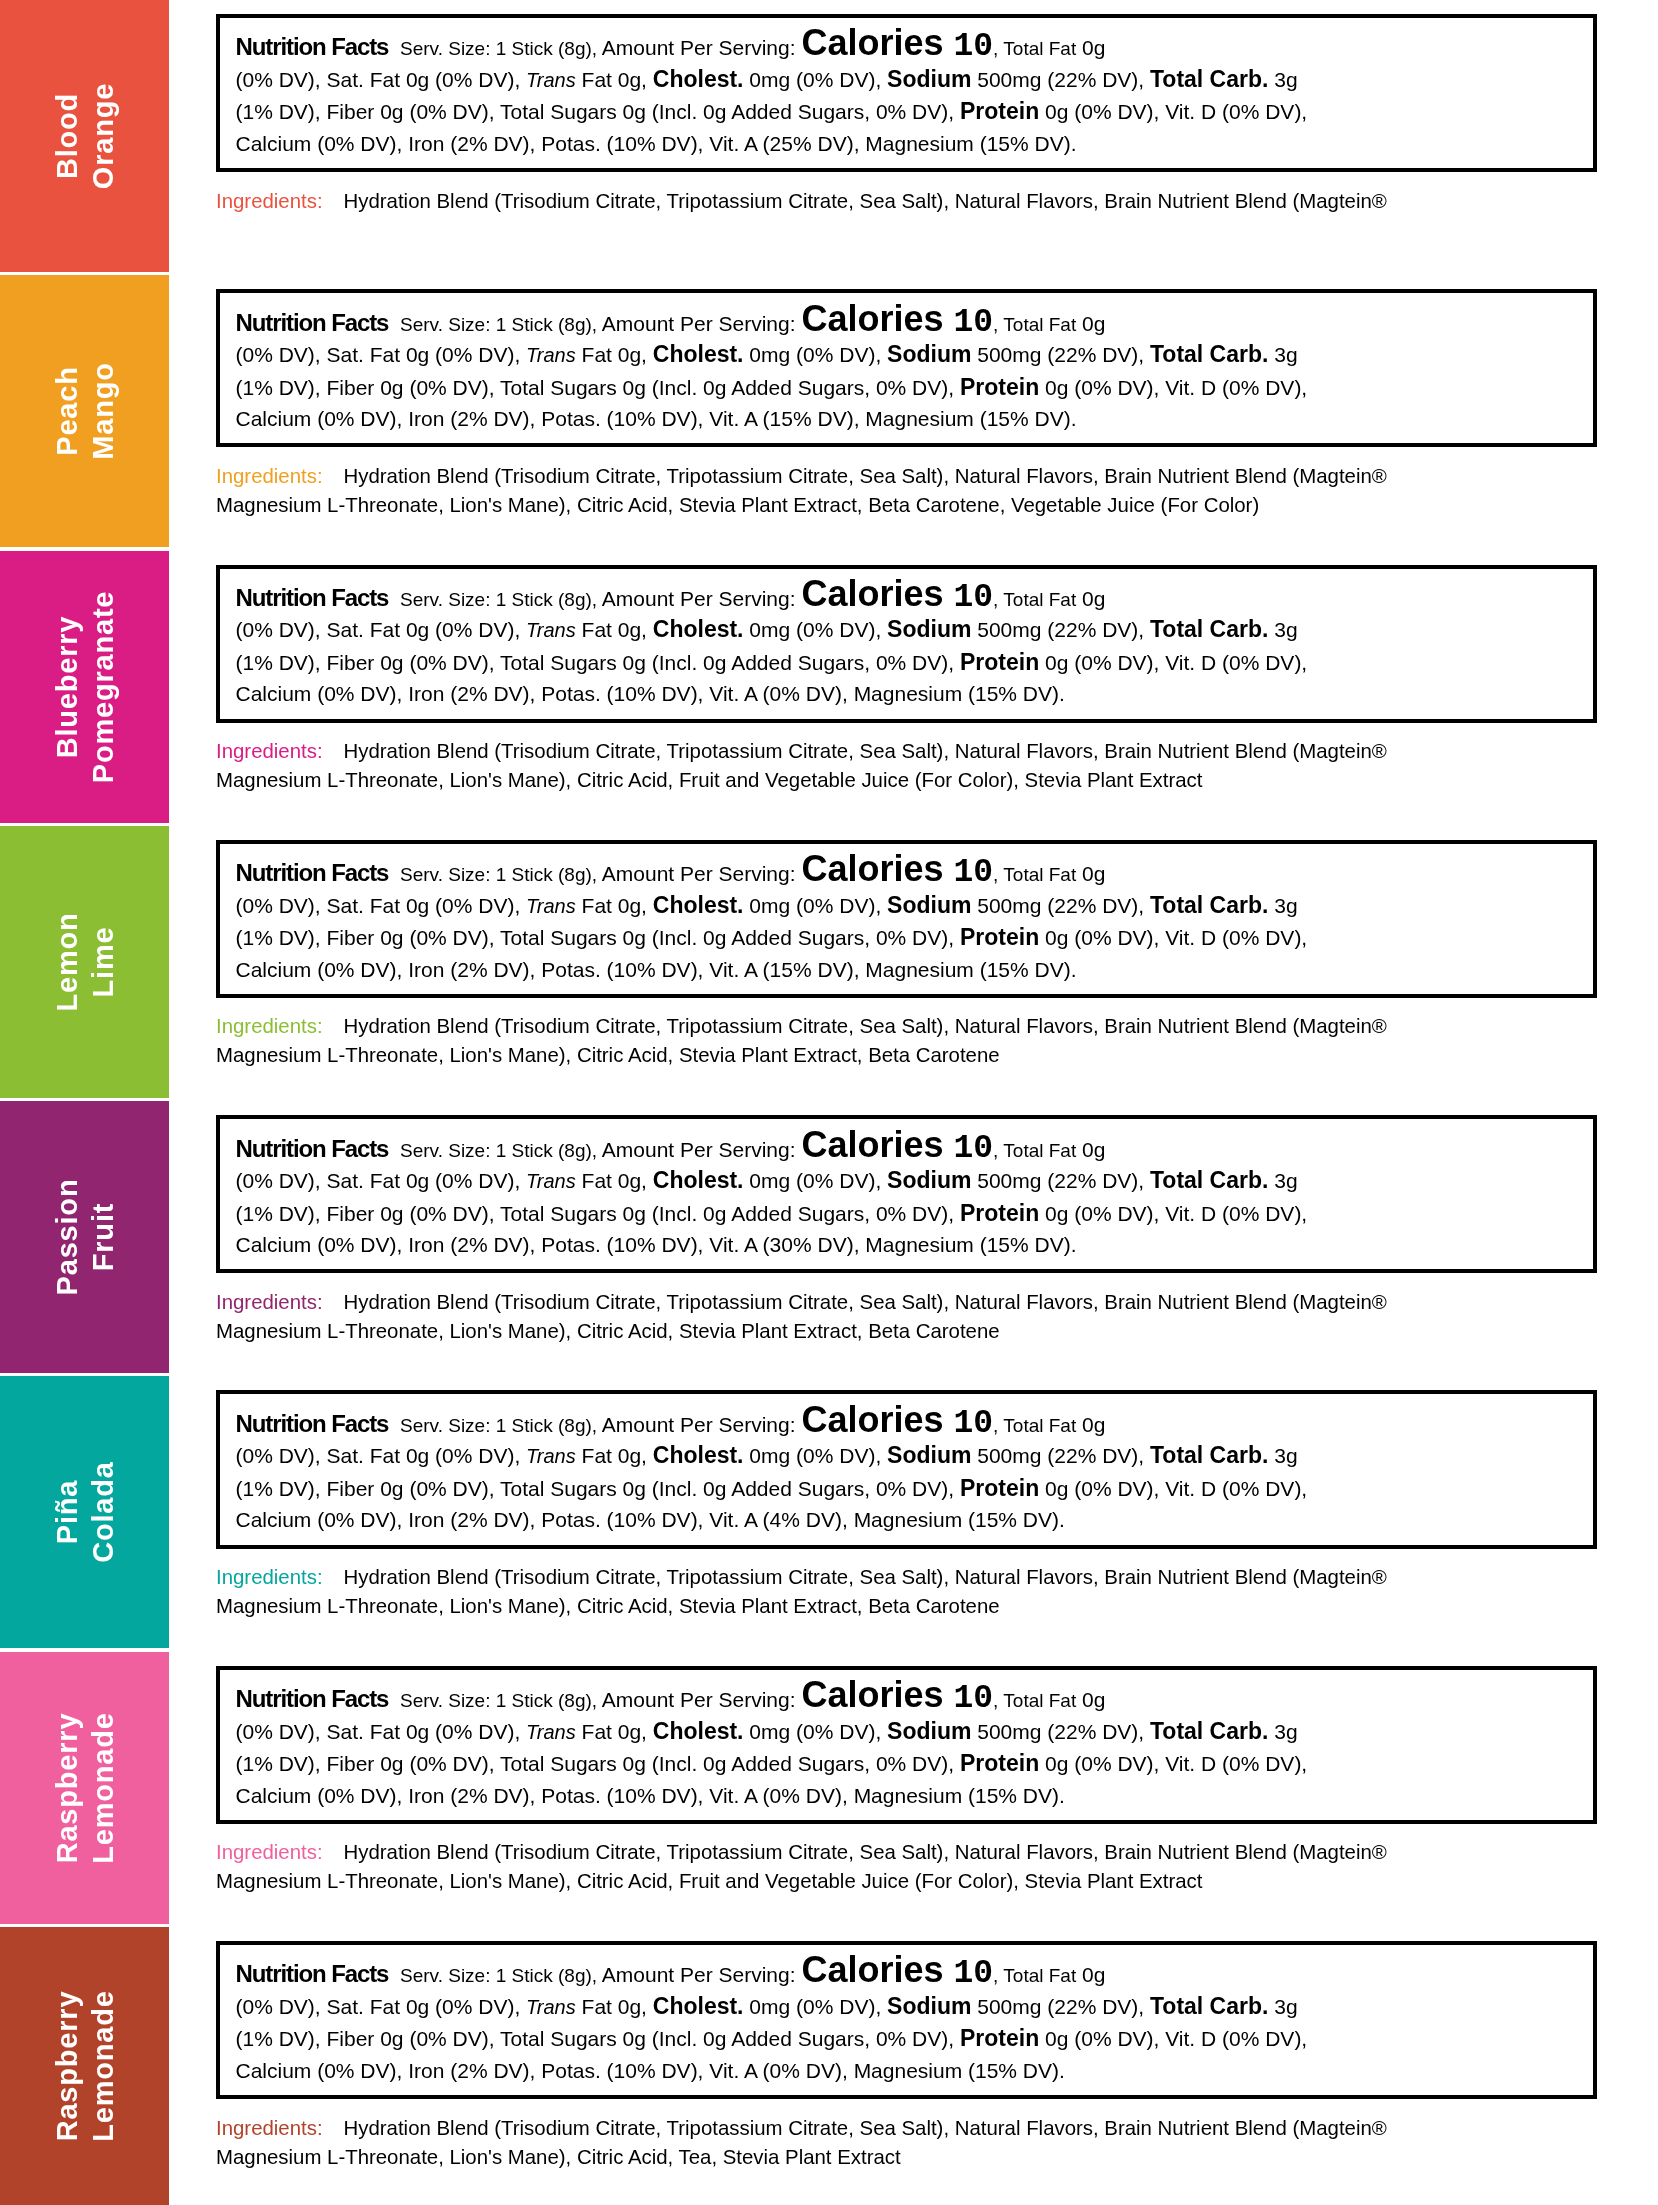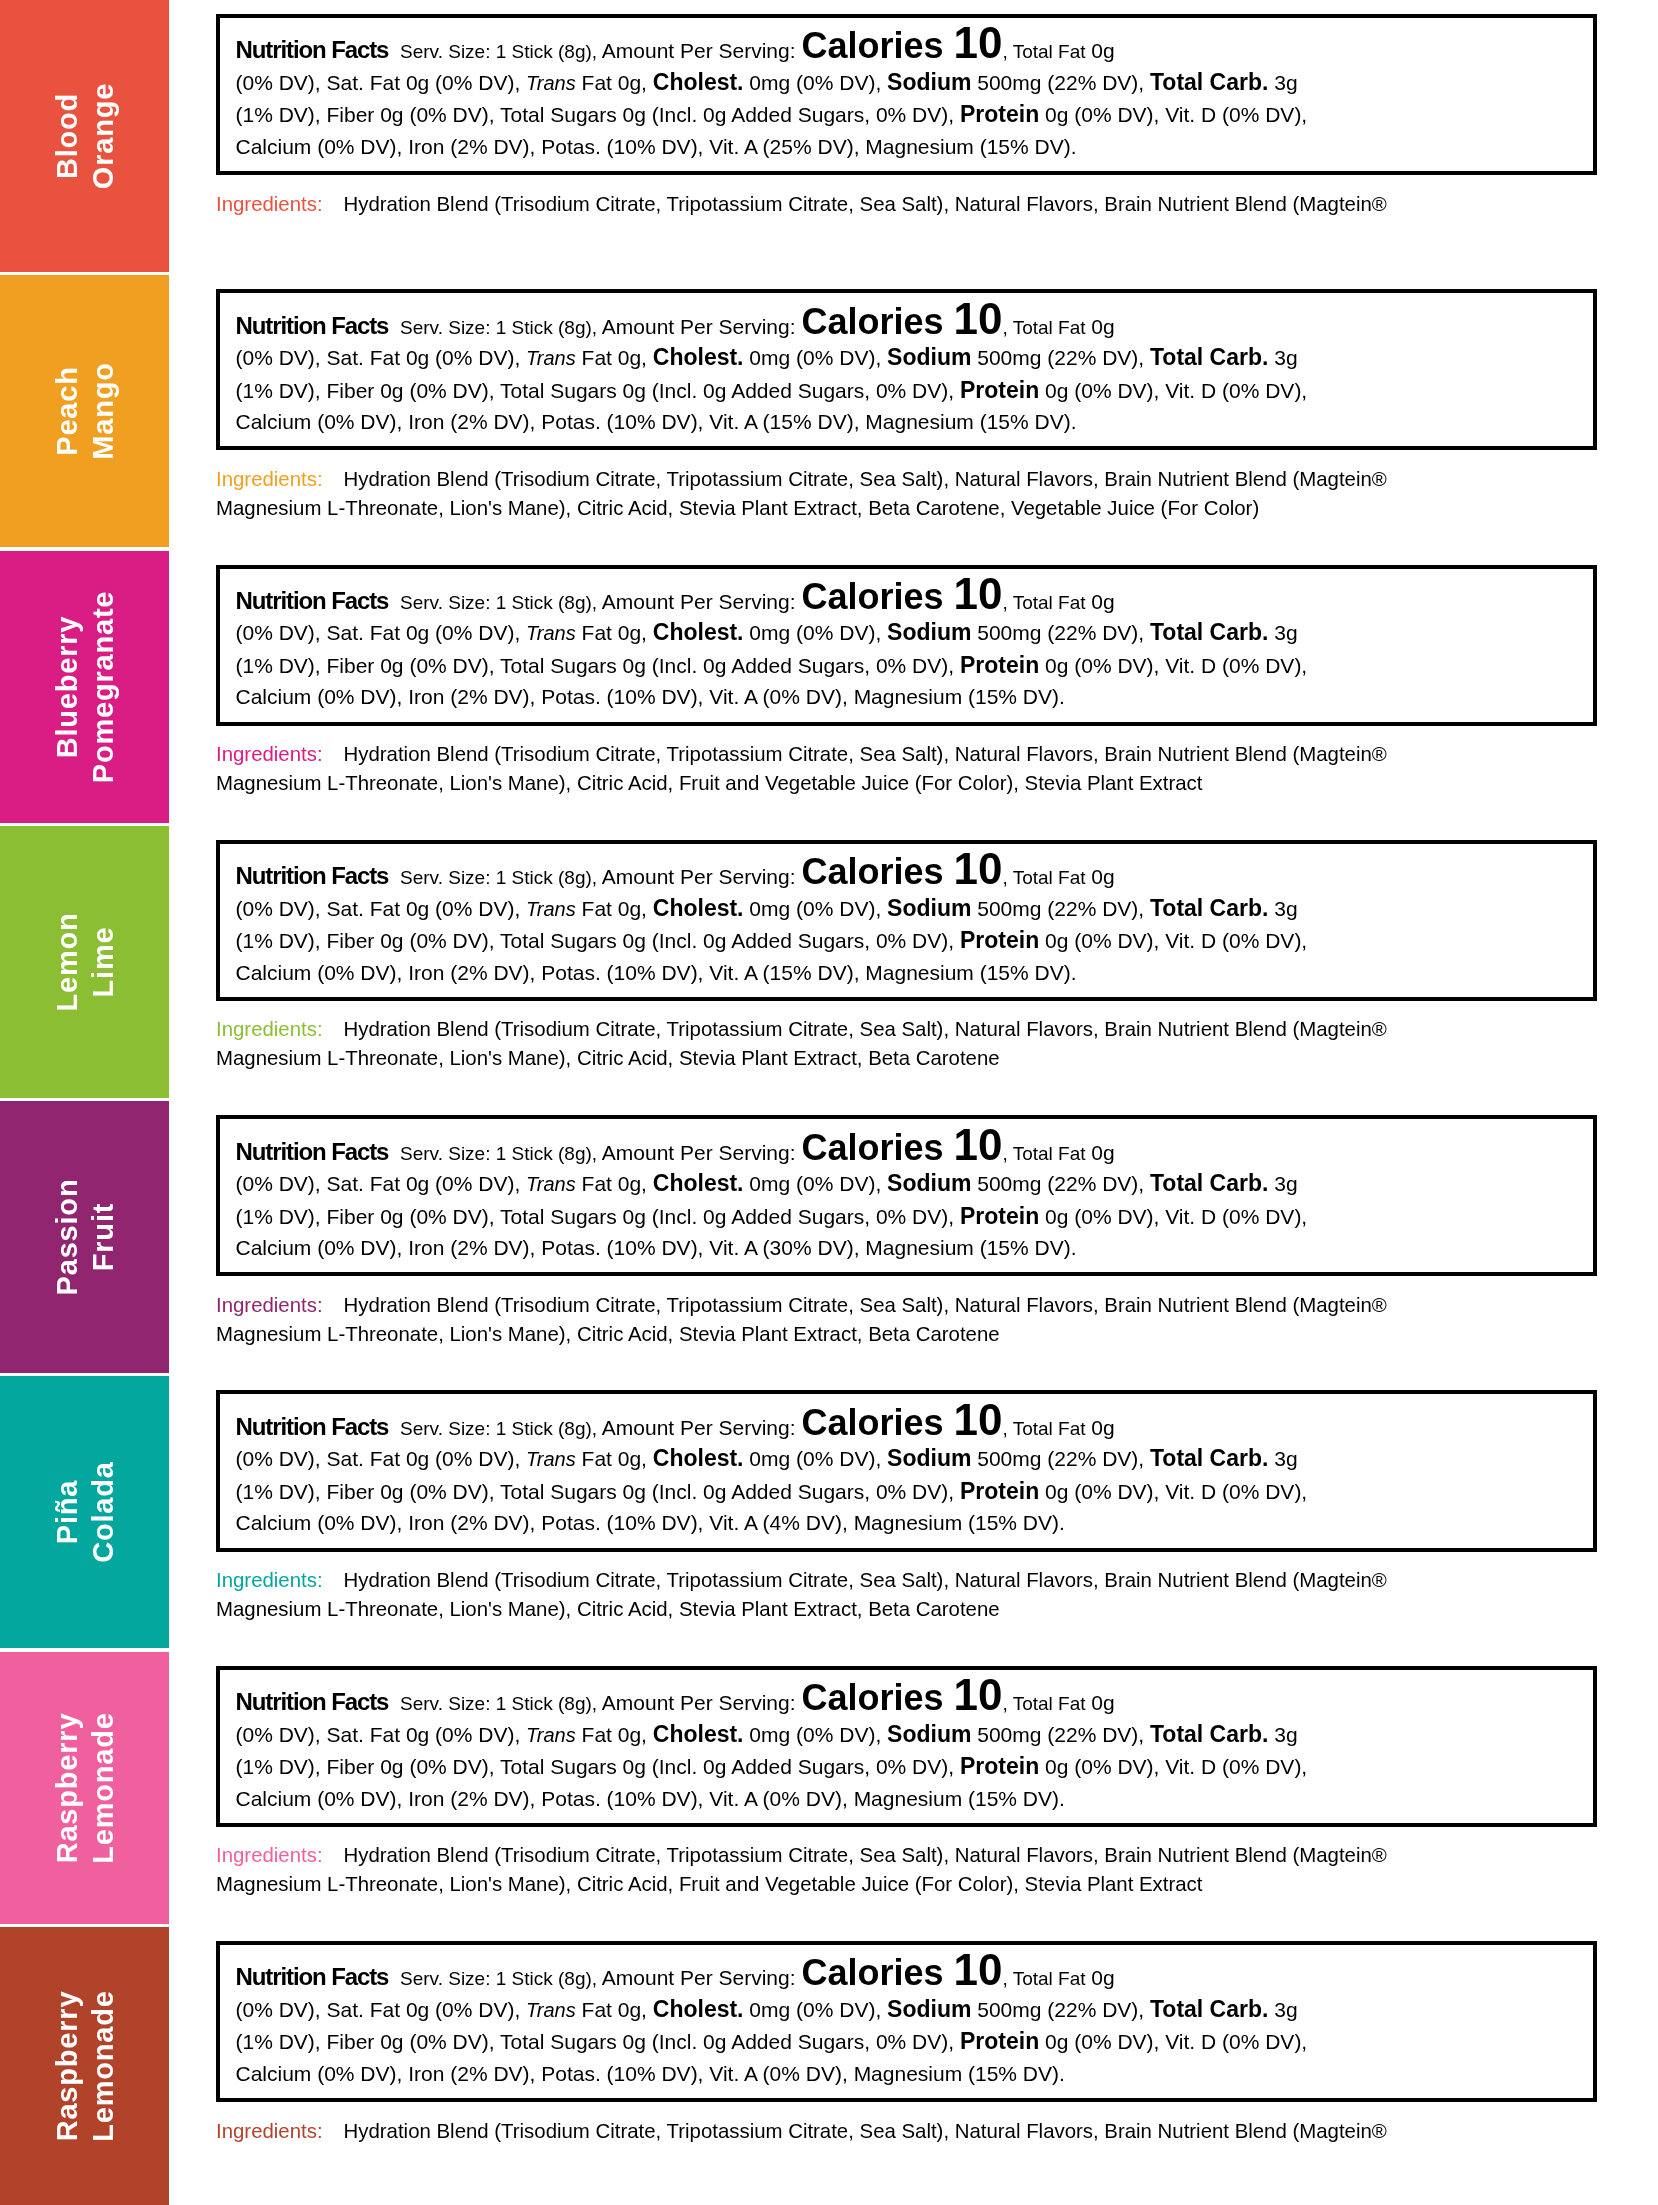--- a/index.html
+++ b/index.html
@@ -65,21 +65,21 @@
     font-size: 21px;
     line-height: 31.5px;
     white-space: pre-wrap;
   }
   .sg-title  { font-weight: bold; font-size: 24px; letter-spacing: -1.1px; line-height: 22px; }
   .sg-serv   { font-weight: normal; font-size: 19px; line-height: 22px; }
   .sg-plain  { font-size: 21px; }
   .sg-bold   { font-weight: bold; font-size: 23px; text-align: center; }
   .sg-italic { font-style: italic; font-size: 20px; }
   .sg-cal    { font-weight: bold; font-size: 36px; line-height: 22px; }
-  .sg-calnum { font-weight: bold; font-size: 44px; line-height: 22px; }
+  .sg-calnum { font-weight: bold; font-size: 33px; line-height: 22px; font-family: Liberation Mono, monospace; }
   .ingredients {
     margin: 14.4px 0 0 0;
     font-size: 20.4px;
     line-height: 29px;
     width: 1381px;
   }
   .ing-label {
     font-weight: normal;
     margin-right: 21px;
   }
@@ -227,17 +227,18 @@
         <div>Lemonade</div>
       </div>
     </div>
     <div class="content">
       <div class="nutrition-box">
         <p class="nutrition-text"><span class="sg-title">Nutrition Facts</span><span class="sg-plain">  </span><span class="sg-serv">Serv. Size: 1 Stick (8g),</span><span class="sg-plain"> Amount Per Serving: </span><span class="sg-cal">Calories </span><span class="sg-calnum">10</span><span class="sg-serv">, </span><span class="sg-serv">Total Fat</span><span class="sg-plain"> 0g</span><br><span class="sg-plain">(0% DV), Sat. Fat 0g (0% DV), </span><span class="sg-italic">Trans</span><span class="sg-plain"> Fat 0g, </span><span class="sg-bold">Cholest.</span><span class="sg-plain"> 0mg (0% DV), </span><span class="sg-bold">Sodium</span><span class="sg-plain"> 500mg (22% DV), </span><span class="sg-bold">Total Carb.</span><span class="sg-plain"> 3g</span><br><span class="sg-plain">(1% DV), Fiber 0g (0% DV), Total Sugars 0g (Incl. 0g Added Sugars, 0% DV), </span><span class="sg-bold">Protein</span><span class="sg-plain"> 0g (0% DV), Vit. D (0% DV),</span><br><span class="sg-plain">Calcium (0% DV), Iron (2% DV), Potas. (10% DV), Vit. A (0% DV), Magnesium (15% DV).</span></p>
       </div>
       <p class="ingredients">
         <span class="ing-label" style="color: rgb(178, 67, 43);">Ingredients:</span><span>Hydration Blend (Trisodium Citrate, Tripotassium Citrate, Sea Salt), Natural Flavors, Brain Nutrient Blend (Magtein®</span>
         <br>
+        <span>Magnesium L-Threonate, Lion's Mane), Citric Acid, Tea, Stevia Plant Extract</span>
       </p>
     </div>
   </section>
 </div>
 
 
 </body></html>

